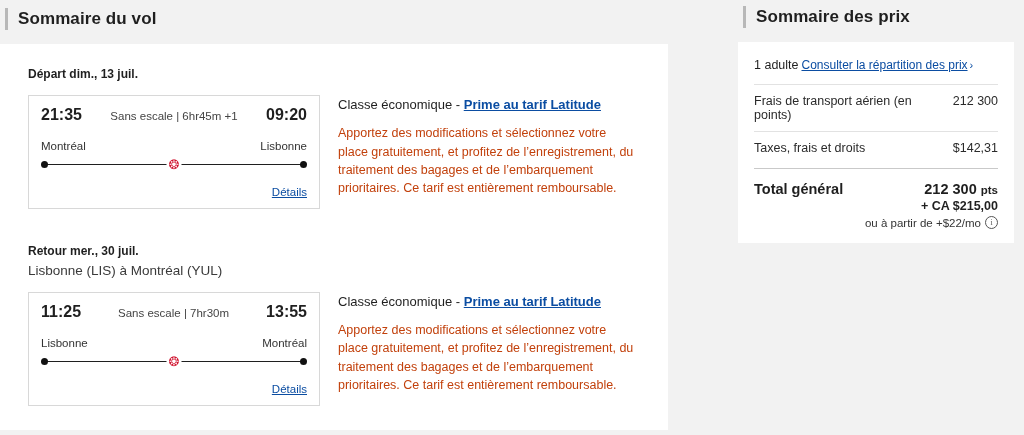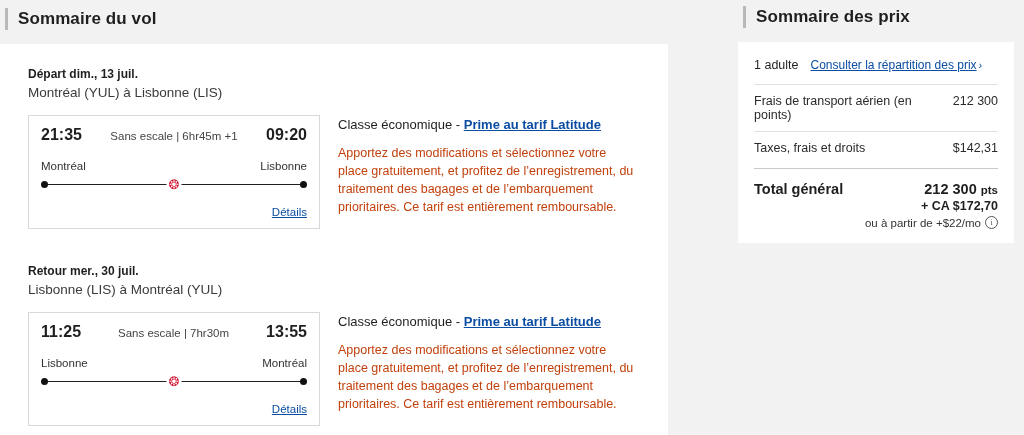--- a/index.html
+++ b/index.html
@@ -193,21 +193,21 @@
   .price-card {
     margin-top: 14px;
     width: 276px;
     background: #ffffff;
     box-sizing: border-box;
     padding: 16px 16px 14px 16px;
   }
   .pax-row {
     display: flex;
     align-items: baseline;
-    gap: 12px;
+    gap: 3px;
     font-size: 12.5px;
     color: #1f1f1f;
     padding-bottom: 12px;
   }
   .pax-link {
     color: #0b4da2;
     text-decoration: underline;
     cursor: pointer;
     font-size: 12px;
   }
@@ -289,21 +289,20 @@
   <div class="left-col">
     <div class="section-head left-head">
       <div class="head-bar"></div>
       <div class="head-title">Sommaire du vol</div>
     </div>
 
     <div class="flight-card">
 
       <div class="leg">
         <div class="leg-title">Départ dim., 13 juil.</div>
-        <div class="leg-route">Montréal (YUL) à Lisbonne (LIS)</div>
 
         <div class="leg-body">
           <div class="seg-box">
             <div class="seg-times">
               <span class="seg-time">21:35</span>
               <span class="seg-mid">Sans escale | 6hr45m +1</span>
               <span class="seg-time">09:20</span>
             </div>
             <div class="seg-cities">
               <span>Montréal</span>
@@ -390,21 +389,21 @@
         <span class="value">$142,31</span>
       </div>
 
       <div class="total-block">
         <div class="total-label">Total général</div>
         <div class="total-right">
           <div class="total-points">
             <span>212 300</span>
             <span class="unit">pts</span>
           </div>
-          <div class="total-cash">+ CA $172,70</div>
+          <div class="total-cash">+ CA $215,00</div>
           <div class="total-monthly">
             <span>ou à partir de +$22/mo</span>
             <span class="info-icon">i</span>
           </div>
         </div>
       </div>
     </div>
   </div>
 
 </div>

